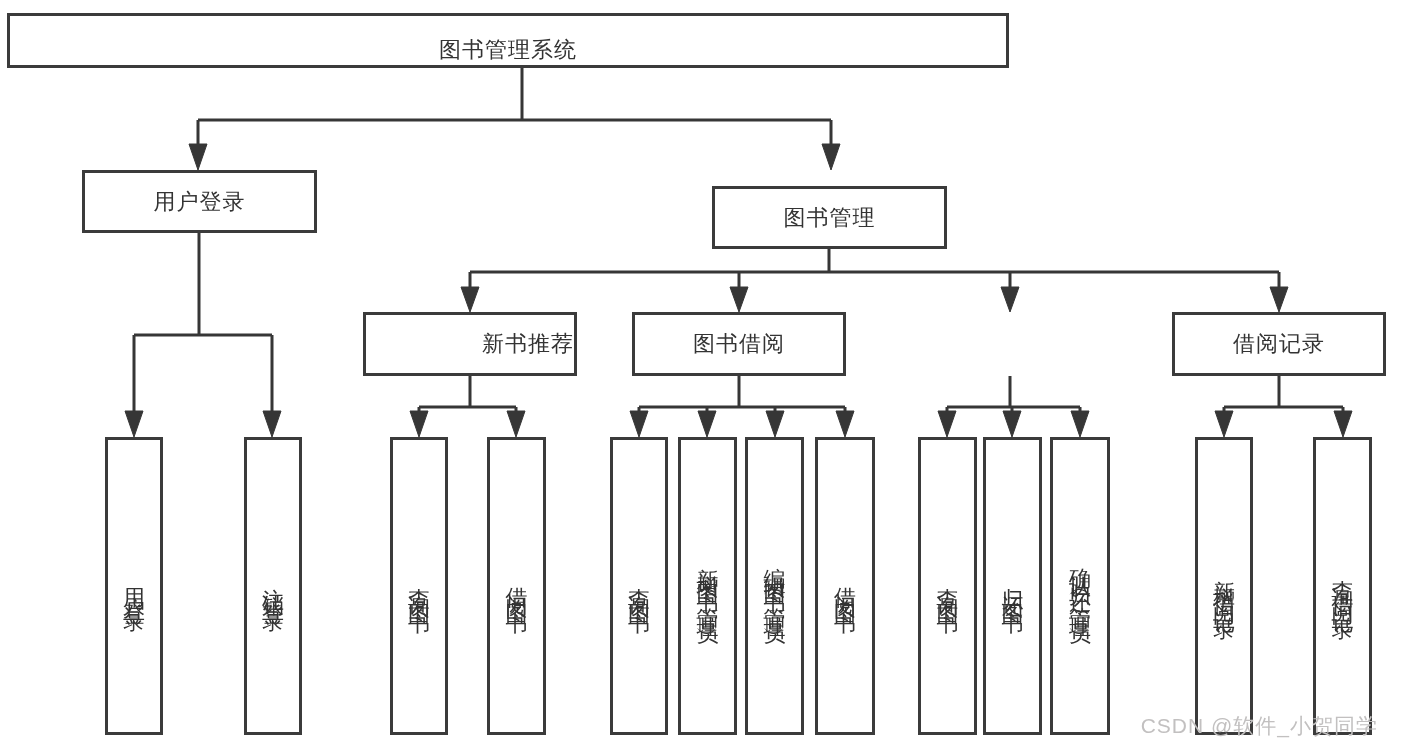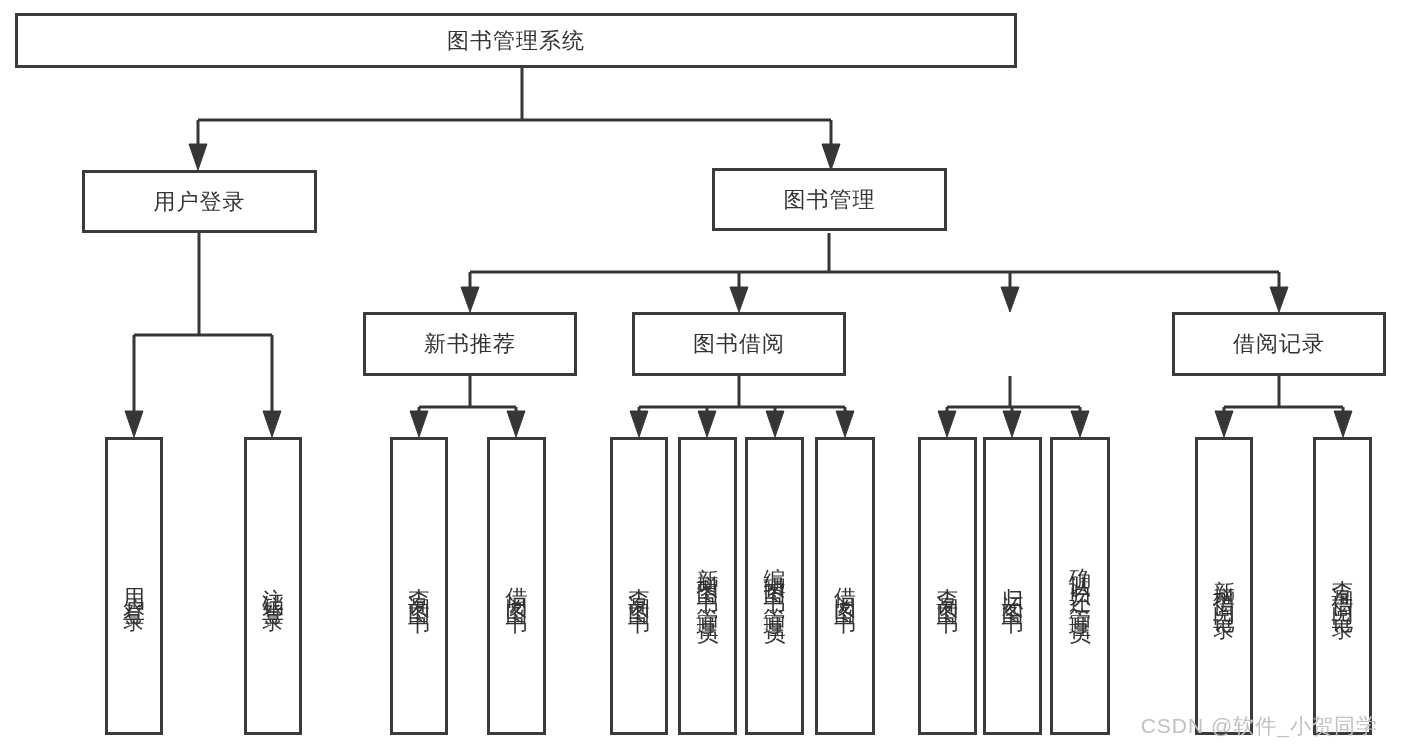--- a/index.html
+++ b/index.html
@@ -120,32 +120,32 @@
       <polygon points="1080,437 1071,411 1089,411"></polygon>
     </g>
 
     <g>
       <path d="M1279 376 V407 M1224 407 H1343 M1224 407 V413 M1343 407 V413"></path>
       <polygon points="1224,437 1215,411 1233,411"></polygon>
       <polygon points="1343,437 1334,411 1352,411"></polygon>
     </g>
   </svg>
 
-  <div class="box root" style="left:15px; top:13px; width:1002px; height:55px;">
+  <div class="box root" style="left:7px; top:13px; width:1002px; height:55px;align-items:flex-end;">
     <span>图书管理系统</span>
   </div>
 
   <div class="box" style="left:82px; top:170px; width:235px; height:63px;">
     <span>用户登录</span>
   </div>
-  <div class="box" style="left:712px; top:168px; width:235px; height:63px;">
+  <div class="box" style="left:712px; top:186px; width:235px; height:63px;">
     <span>图书管理</span>
   </div>
 
-  <div class="box" style="left:363px; top:312px; width:214px; height:64px;">
+  <div class="box" style="left:363px; top:312px; width:214px; height:64px;justify-content:flex-end;">
     <span>新书推荐</span>
   </div>
   <div class="box" style="left:632px; top:312px; width:214px; height:64px;text-align:center;">
     <span>图书借阅</span>
   </div>
   <div class="box" style="left:1172px; top:312px; width:214px; height:64px;">
     <span>借阅记录</span>
   </div>
 
   <div class="box leaf" style="left:105px; top:437px; width:58px; height:298px;">

